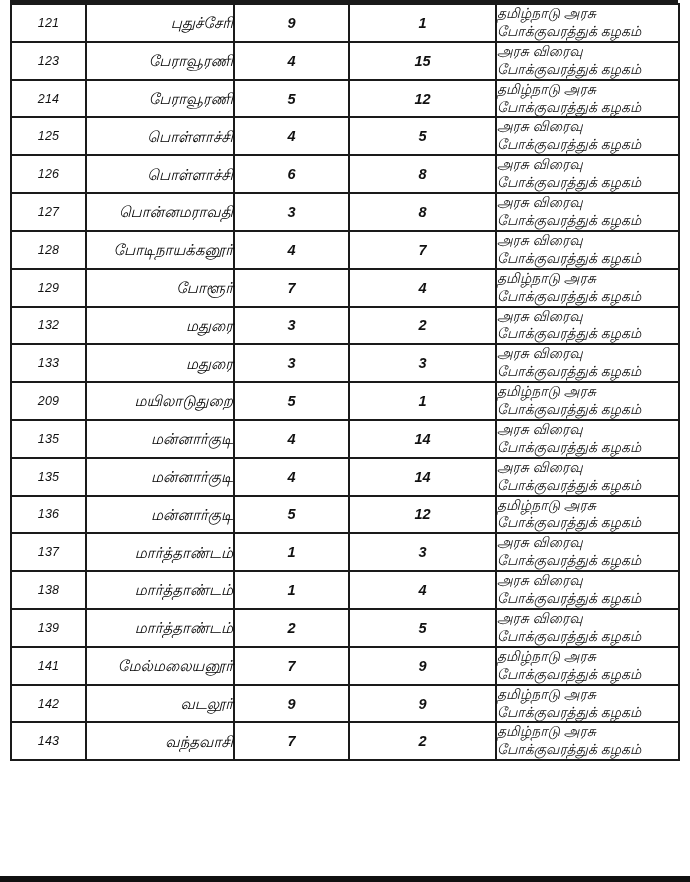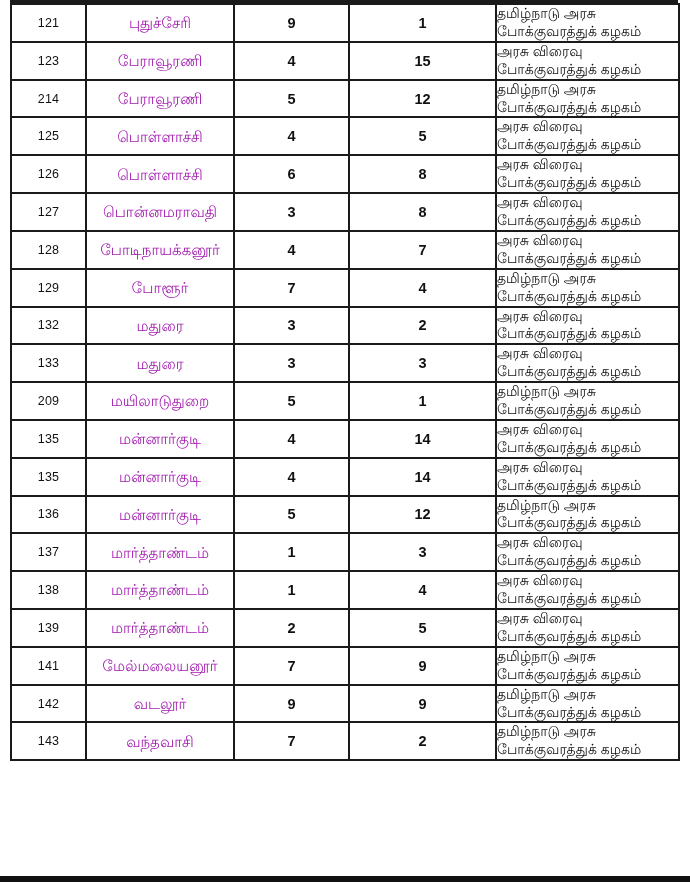--- a/index.html
+++ b/index.html
@@ -25,20 +25,21 @@
     width: 668px;
     height: 3px;
     background: #1a1a1a;
   }
 
   .table-wrap {
     position: absolute;
     top: 3px;
     left: 10px;
     width: 668px;
+    font-style: italic;
   }
 
   table.route-table {
     border-collapse: collapse;
     table-layout: fixed;
     width: 668px;
     background: #ffffff;
   }
 
   table.route-table col.c-sno    { width: 75px; }
@@ -57,26 +58,26 @@
 
   .cell-sno {
     text-align: center;
     font-size: 12.5px;
     font-weight: 400;
     letter-spacing: 0.2px;
     color: #111;
   }
 
   .cell-place {
-    text-align: center;
+    text-align: right;
     padding-left: 9px;
     font-size: 15px;
     font-weight: 400;
     line-height: 1.15;
-    color: #a21caf;
+    color: #000000;
   }
 
   .cell-num {
     text-align: center;
     font-size: 14.5px;
     font-weight: bold;
     color: #111;
   }
 
   .cell-oper {

